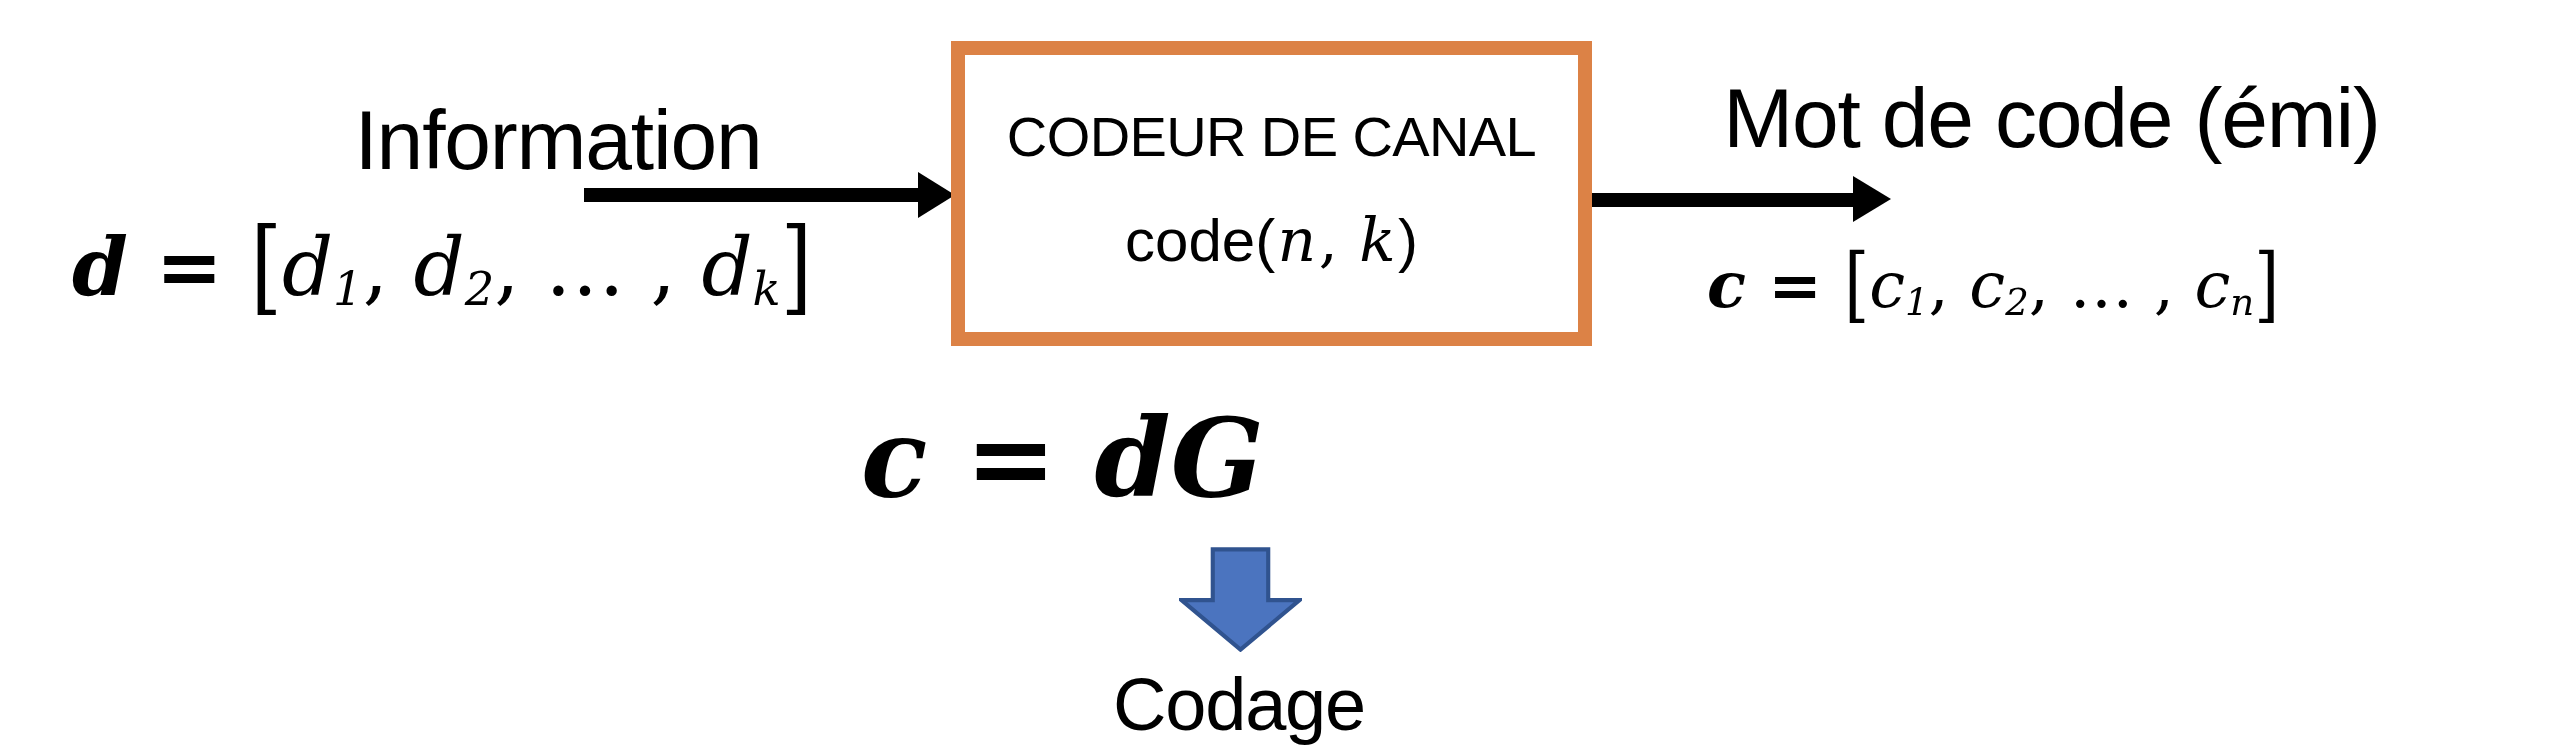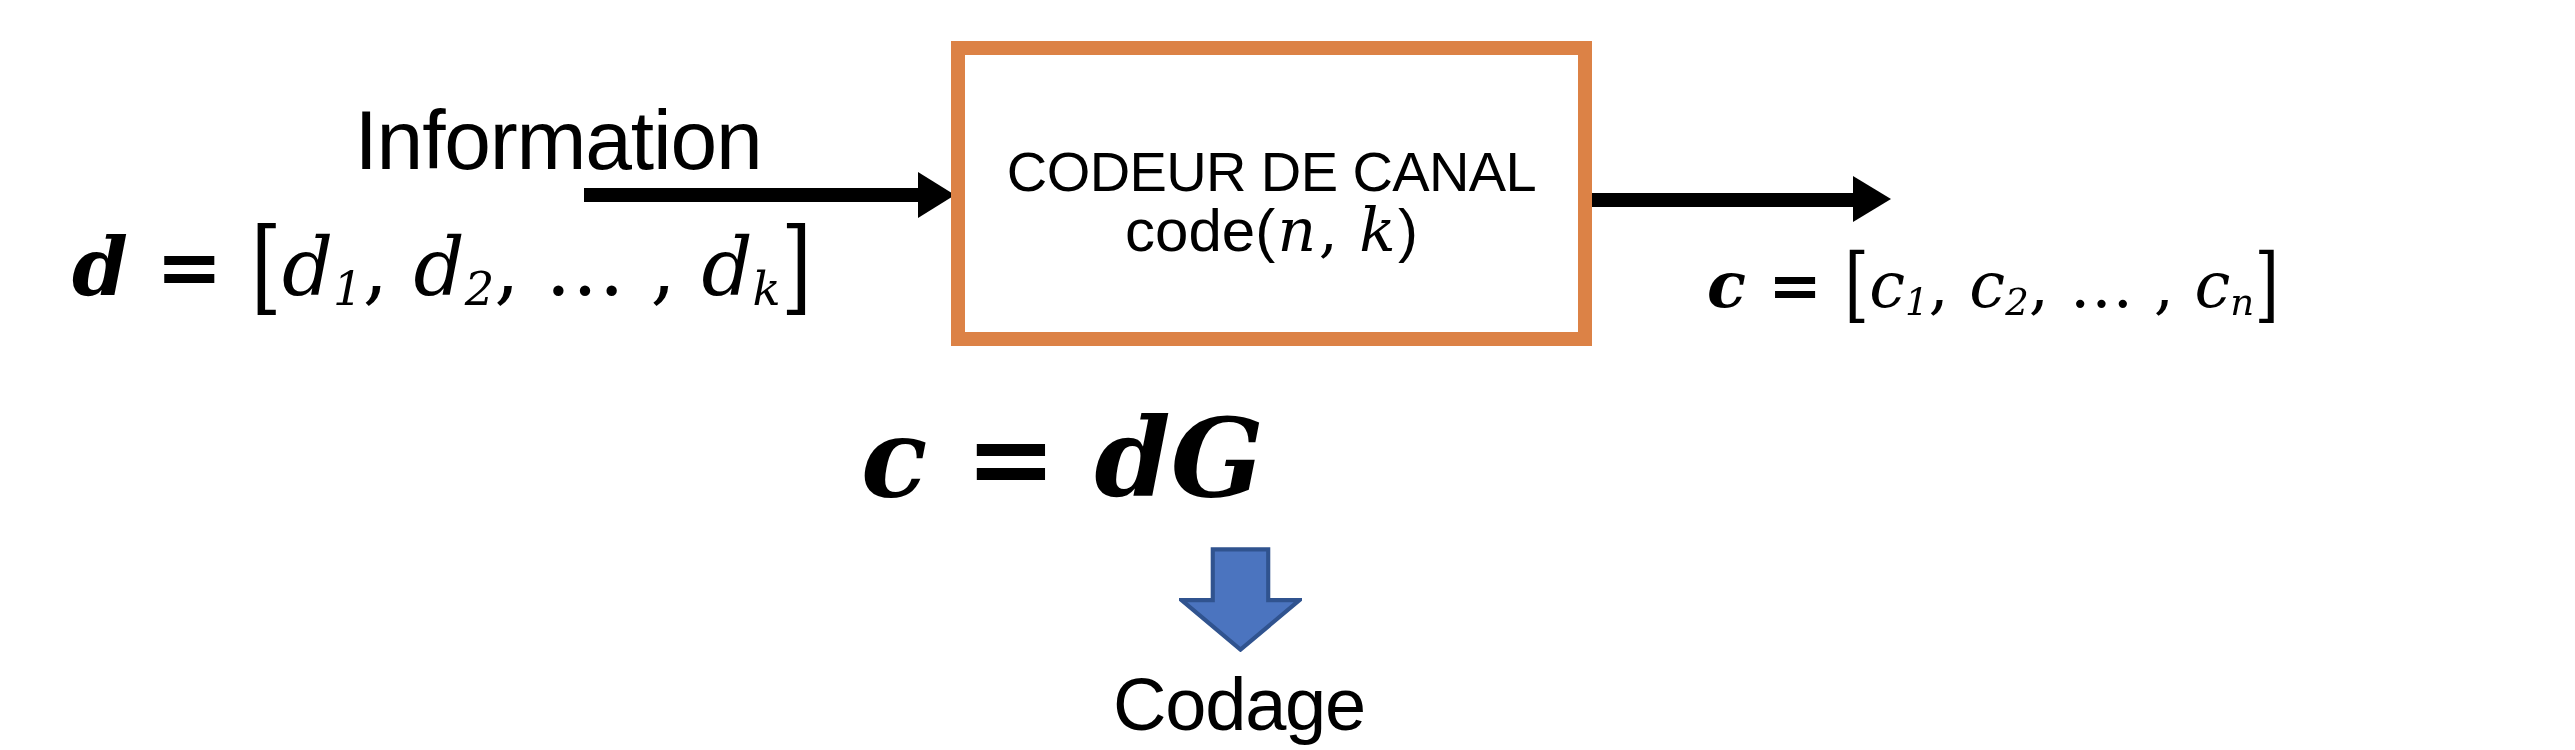--- a/index.html
+++ b/index.html
@@ -18,21 +18,21 @@
   .label-information { left: 328px;  top: 98px;  width: 460px;  font-size: 84px; }
   .label-codeword    { left: 1698px; top: 76px;  width: 707px; font-size: 84px; }
   .label-codage      { left: 1003px; top: 668px; width: 472px;  font-size: 74px; }
 
   
   .encoder-box {
     position: absolute; left: 951px; top: 41px;
     width: 641px; height: 305px;
     border: 14px solid #DC8246; background: #ffffff;
     display: flex; flex-direction: column; align-items: center;
-    padding-top: 89px; 
+    padding-top: 54px; gap: 45px;
   }
   .box-title { font-size: 56px; line-height: 1; letter-spacing: -0.6px; }
   .box-code  { font-size: 60px; line-height: 1; }
 
   
   .arrow-shaft { position: absolute; background: #000; }
   .shaft-input  { left: 584px;  top: 188px; width: 339px; height: 13.6px; }
   .shaft-output { left: 1592px; top: 193px; width: 264px; height: 13.6px; }
   .arrow-head {
     position: absolute; width: 0; height: 0;
@@ -80,20 +80,21 @@
   <div class="formula formula-input"><span class="tok-bi">d</span><span class="tok-op"> = </span><span class="tok-br">[</span><span class="tok-i">d</span><span class="tok-subi">1</span><span class="tok-sep">, </span><span class="tok-i">d</span><span class="tok-subi">2</span><span class="tok-sep">, … , </span><span class="tok-i">d</span><span class="tok-subi">k</span><span class="tok-br">]</span></div>
 
   <div class="encoder-box">
     <div class="box-title">CODEUR DE CANAL</div>
     <div class="box-code"><span class="tok-plain">code(</span><span class="tok-i">n</span><span class="tok-sep">, </span><span class="tok-i">k</span><span class="tok-plain">)</span></div>
   </div>
 
   <div class="arrow-shaft shaft-output"></div>
   <div class="arrow-head head-output"></div>
 
+  <div class="label label-codeword">Mot de code (émi)</div>
 
   <div class="formula formula-output"><span class="tok-bi">c</span><span class="tok-op"> = </span><span class="tok-br">[</span><span class="tok-i">c</span><span class="tok-subi">1</span><span class="tok-sep">, </span><span class="tok-i">c</span><span class="tok-subi">2</span><span class="tok-sep">, … , </span><span class="tok-i">c</span><span class="tok-subi">n</span><span class="tok-br">]</span></div>
 
   <div class="formula formula-encoding"><span class="tok-bi">c</span><span class="tok-op"> = </span><span class="tok-bi">dG</span></div>
 
   <svg class="down-arrow" width="123" height="105" viewBox="0 0 208 178">
     <polygon points="57,4 151,4 151,90 204,90 104,174 4,90 57,90" stroke="#30538F" stroke-width="7" stroke-linejoin="miter" fill="#4B74BF"></polygon>
   </svg>
 
   <div class="label label-codage">Codage</div>

